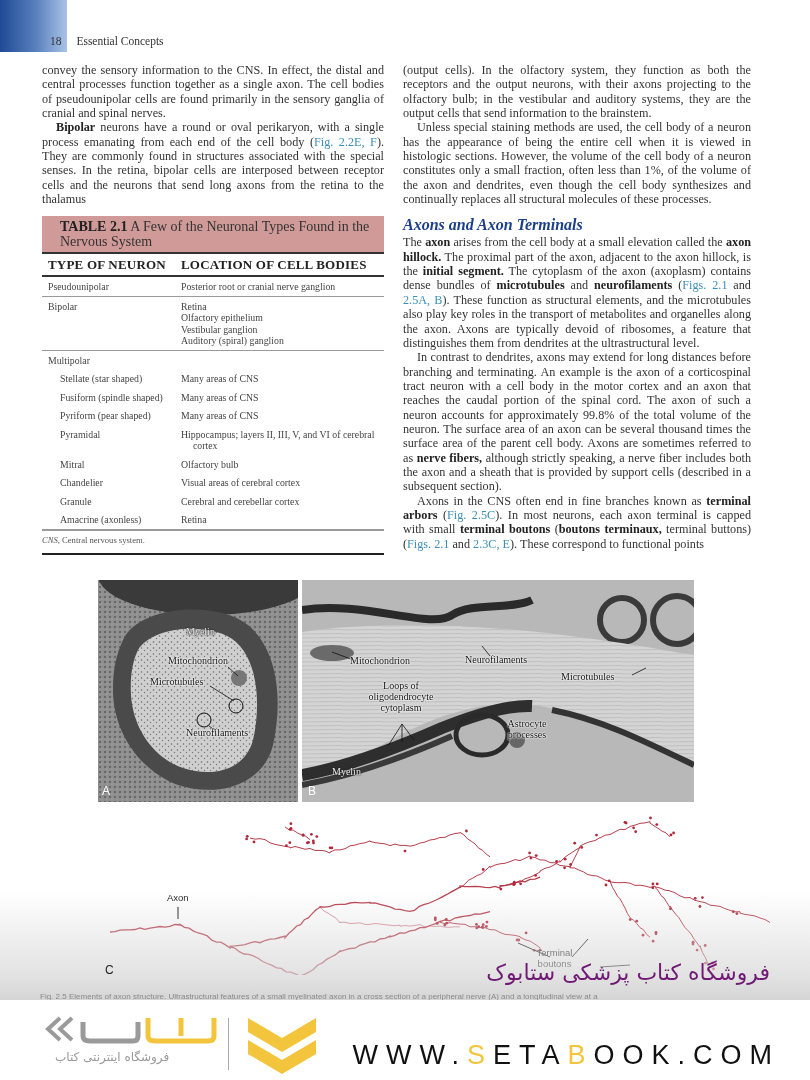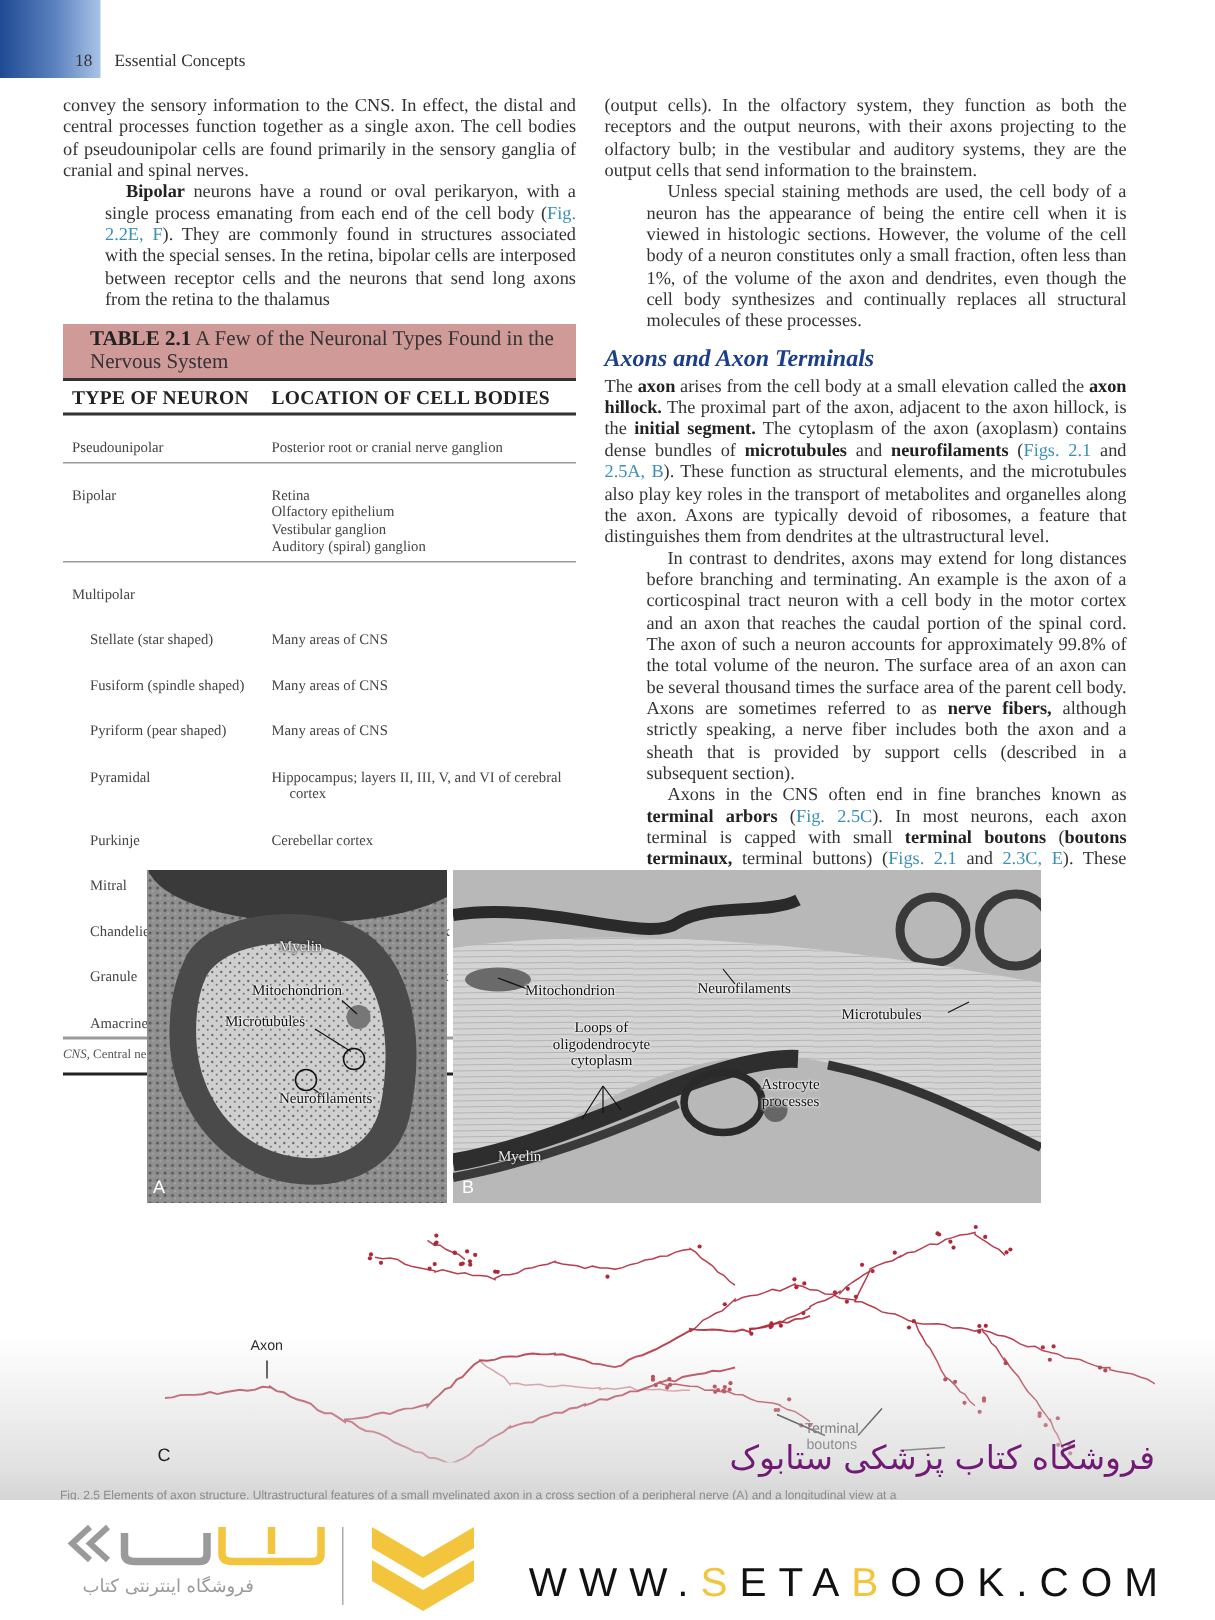--- a/index.html
+++ b/index.html
@@ -6,34 +6,34 @@
   html, body { width:810px; height:1080px; background:#ffffff; overflow:hidden; }
   body { position:relative; font-family:"Liberation Serif","DejaVu Serif",serif; color:#2a2a2a; }
 
   .corner-block { position:absolute; left:0; top:0; width:67px; height:52px;
     background:linear-gradient(90deg,#1f4a94 0%,#5b82bf 55%,#a9c3e6 100%); }
   .running-head { position:absolute; left:50px; top:35px; font-size:11.5px; color:#333; }
   .running-head .pg { margin-right:12px; }
 
   .col { position:absolute; font-size:12.2px; line-height:14.35px; text-align:justify; color:#333; }
   .col p { margin:0; }
-  .col p.ind { text-indent:14px;margin-left:28px; }
+  .col p.ind { text-indent:14px; }
   .col-left { left:42px; top:63px; width:342px; }
   .col-right { left:403px; top:63px; width:348px; }
   b { font-weight:bold; color:#222; }
   .ref { color:#3b8fb5; }
 
   .section-title { font-style:italic; font-weight:bold; color:#1b3f8a; font-size:16px; line-height:18px; margin-top:10px; margin-bottom:1px; }
 
   
   .tbl { position:absolute; left:42px; top:216px; width:342px; }
   .tbl-head { background:#cf9a98; padding:3px 6px 3px 18px; font-size:14px; line-height:15px; color:#333; }
   .tbl-head .tag { font-weight:bold; color:#222; }
   .tbl-cols { display:flex; border-top:2px solid #333; border-bottom:2px solid #333; padding:3px 6px 2px; font-size:13px; font-weight:bold; color:#222; letter-spacing:0.2px; }
-  .tbl-row { display:flex; padding:16px 6px 3px; font-size:9.8px; line-height:11.5px; color:#444;font-family:Liberation Serif, serif; }
+  .tbl-row { display:flex; padding:4px 6px 3px; font-size:9.8px; line-height:11.5px; color:#444;font-family:Liberation Serif, serif; }
   .tbl-row.sep { border-bottom:1px solid #9a9a9a; }
   .tbl-row.sub .c1 { padding-left:12px; }
   .c1 { width:133px; flex:none; }
   .c2 { flex:1; }
   .c2 .hang { padding-left:12px; text-indent:-12px; }
   .tbl-foot { border-top:2px solid #9a9a9a; padding:4px 0 8px; font-size:8.6px; font-style:italic; color:#555; border-bottom:2px solid #222; }
   .tbl-foot span.n { font-style:normal; }
 
   
   .fig-a { position:absolute; left:98px; top:580px; width:200px; height:222px; background:#8c8c8c; overflow:hidden; }
@@ -114,26 +114,20 @@
       <div class="tbl-row sub">
         <div class="c1">Pyriform (pear shaped)</div>
         <div class="c2">
           <div class="hang">Many areas of CNS</div>
         </div>
       </div>
       <div class="tbl-row sub">
         <div class="c1">Pyramidal</div>
         <div class="c2">
           <div class="hang">Hippocampus; layers II, III, V, and VI of cerebral cortex</div>
-        </div>
-      </div>
-      <div class="tbl-row sub">
-        <div class="c1">Purkinje</div>
-        <div class="c2">
-          <div class="hang">Cerebellar cortex</div>
         </div>
       </div>
       <div class="tbl-row sub">
         <div class="c1">Mitral</div>
         <div class="c2">
           <div class="hang">Olfactory bulb</div>
         </div>
       </div>
       <div class="tbl-row sub">
         <div class="c1">Chandelier</div>

